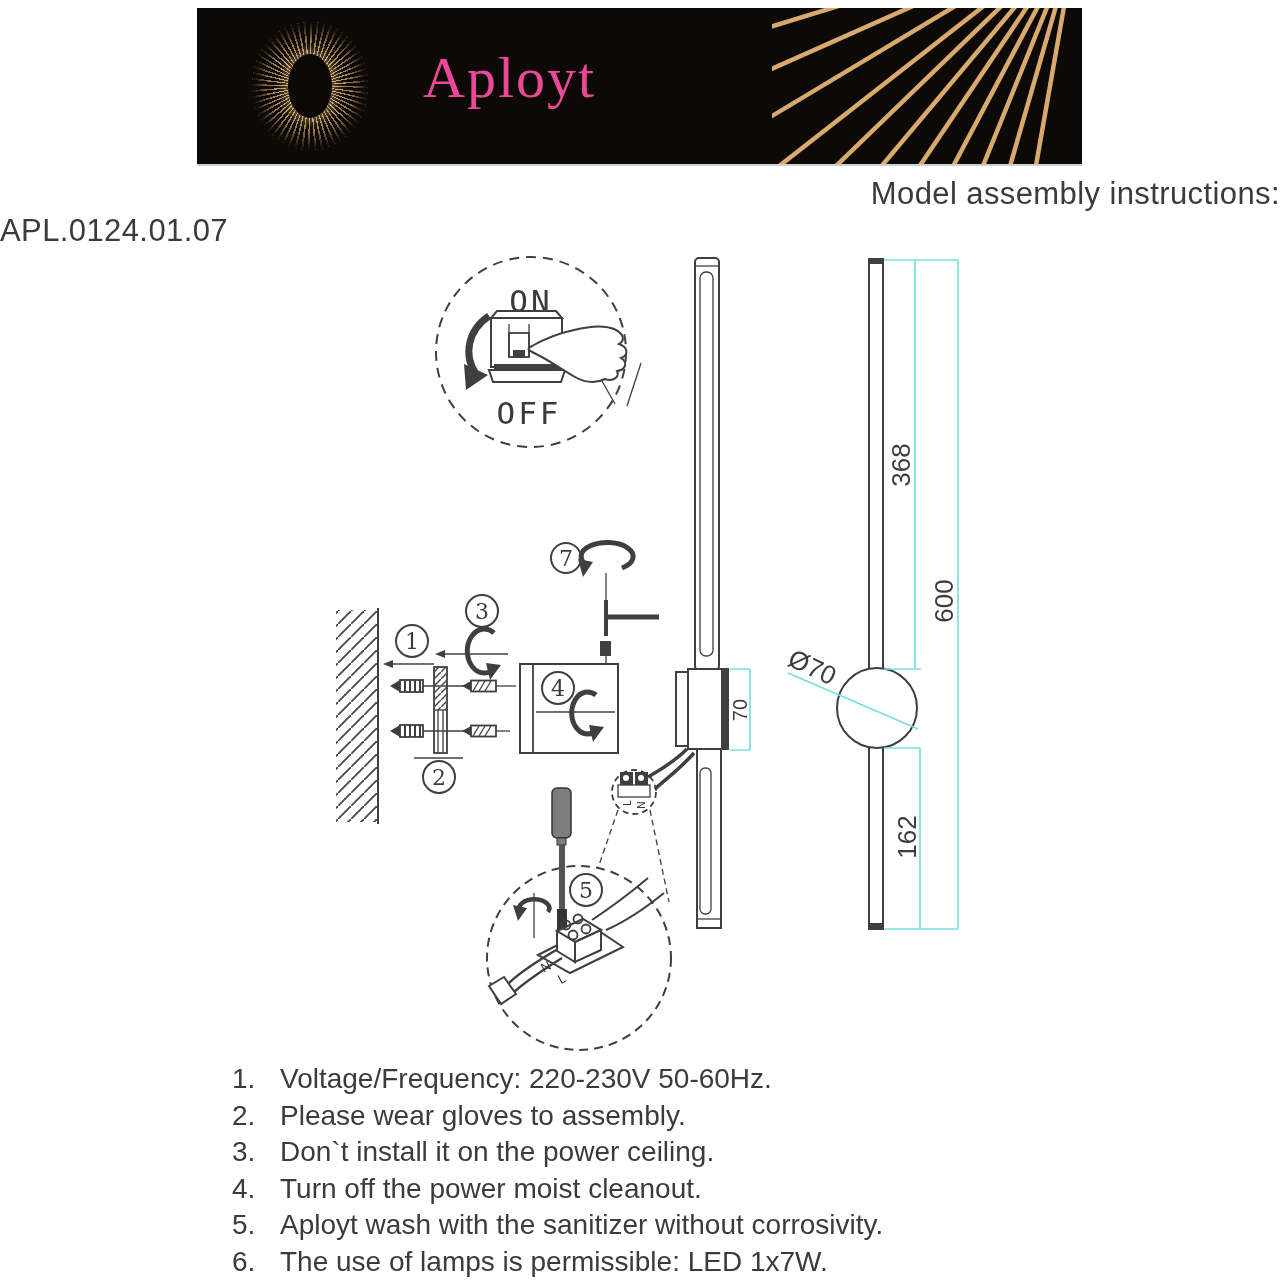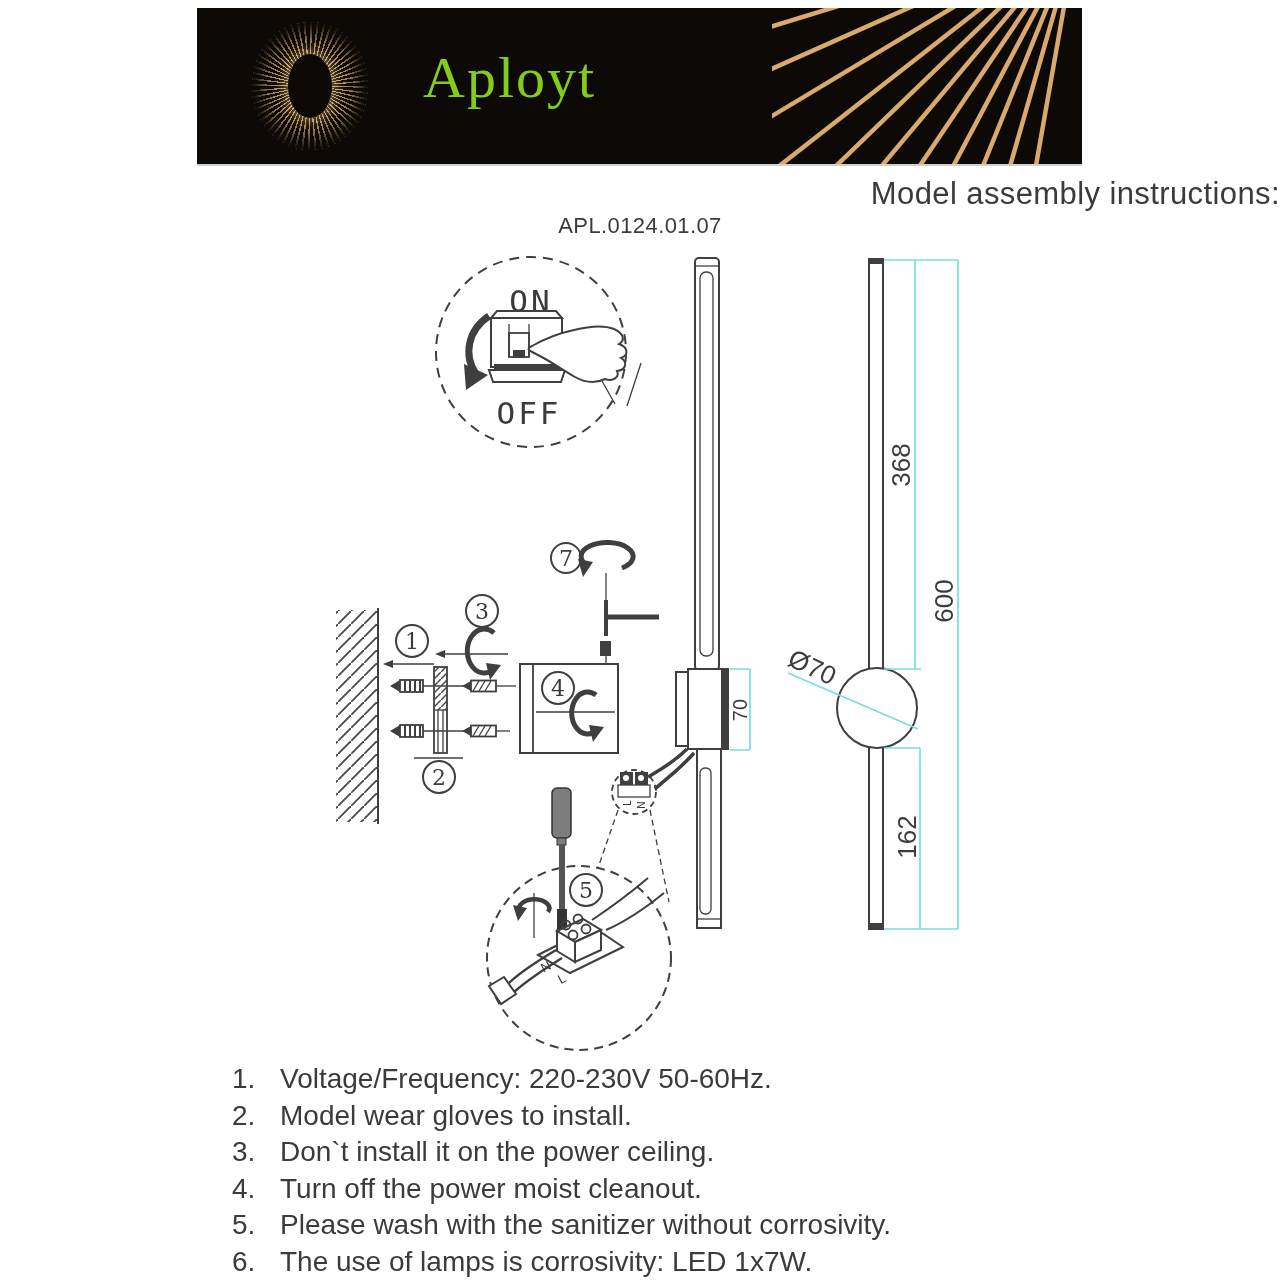--- a/index.html
+++ b/index.html
@@ -21,28 +21,28 @@
     position:absolute;inset:0;border-radius:50%;
     background:radial-gradient(ellipse closest-side, rgba(12,9,6,0) 50%, rgba(12,9,6,0.3) 72%, #0c0906 100%);
   }
   .logo .core{
     position:absolute;left:36px;top:32px;width:44px;height:64px;border-radius:50%;
     background:#0b0805;box-shadow:0 0 12px 4px rgba(240,208,150,0.5);
   }
   .brand{
     position:absolute;left:226px;top:36px;
     font-family:"Liberation Serif",serif;font-size:58px;font-weight:400;
-    letter-spacing:2px;color:#84cc16;
+    letter-spacing:2px;color:#ec4899;
   }
   .fan{position:absolute;right:0;top:0;}
   
   .title-line{position:absolute;left:0;right:0;top:176px;text-align:right;
     font-size:31px;font-weight:500;letter-spacing:0.4px;color:#3b3b3b;}
-  .model-line{position:absolute;left:0;right:0;top:213px;text-align:center;
-    font-size:22px;font-weight:500;letter-spacing:0.4px;color:#3b3b3b;}
+  .model-line{position:absolute;left:0;right:0;top:213px;
+    font-size:31px;font-weight:500;letter-spacing:0.4px;color:#3b3b3b;}
   
   svg.diagram{position:absolute;left:0;top:0;width:1280px;height:1280px;}
   .ln{stroke:#3f3f3f;fill:none;stroke-width:2;}
   .lnw{stroke:#3f3f3f;fill:#ffffff;stroke-width:2;}
   .lnthin{stroke:#3f3f3f;fill:none;stroke-width:1.3;}
   .lnmid{stroke:#3f3f3f;fill:none;stroke-width:1.8;}
   .arc{stroke:#3f3f3f;fill:none;stroke-width:5;}
   .filld{fill:#3f3f3f;stroke:none;}
   .cy{stroke:#79dedd;fill:none;stroke-width:1.7;}
   text.dim{font:26px "Liberation Sans",sans-serif;fill:#3c3c3c;text-anchor:middle;}
@@ -310,31 +310,31 @@
   </g>
 </svg>
 
 <div class="instructions">
   <div class="inst-row">
     <span class="inst-num">1.</span>
     <span class="inst-text">Voltage/Frequency: 220-230V 50-60Hz.</span>
   </div>
   <div class="inst-row">
     <span class="inst-num">2.</span>
-    <span class="inst-text">Model wear gloves to install.</span>
+    <span class="inst-text">Please wear gloves to assembly.</span>
   </div>
   <div class="inst-row">
     <span class="inst-num">3.</span>
     <span class="inst-text">Don`t install it on the power ceiling.</span>
   </div>
   <div class="inst-row">
     <span class="inst-num">4.</span>
     <span class="inst-text">Turn off the power moist cleanout.</span>
   </div>
   <div class="inst-row">
     <span class="inst-num">5.</span>
-    <span class="inst-text">Please wash with the sanitizer without corrosivity.</span>
+    <span class="inst-text">Aployt wash with the sanitizer without corrosivity.</span>
   </div>
   <div class="inst-row">
     <span class="inst-num">6.</span>
-    <span class="inst-text">The use of lamps is corrosivity: LED 1x7W.</span>
+    <span class="inst-text">The use of lamps is permissible: LED 1x7W.</span>
   </div>
 </div>
 
 </body></html>

